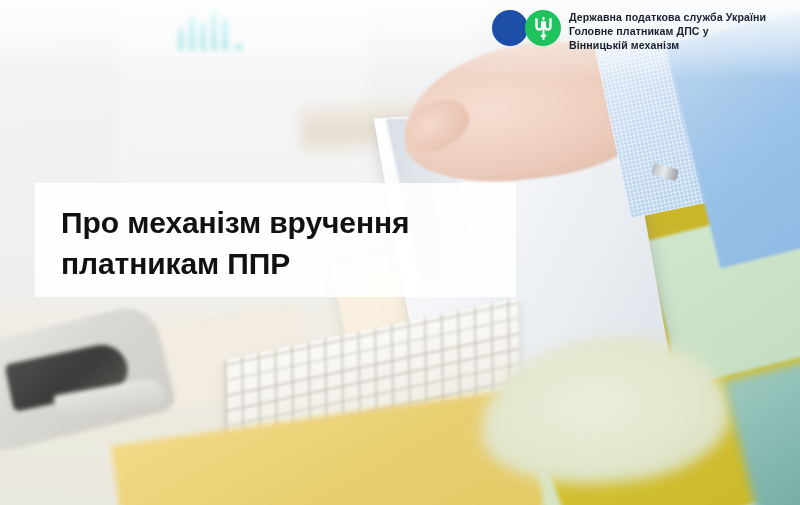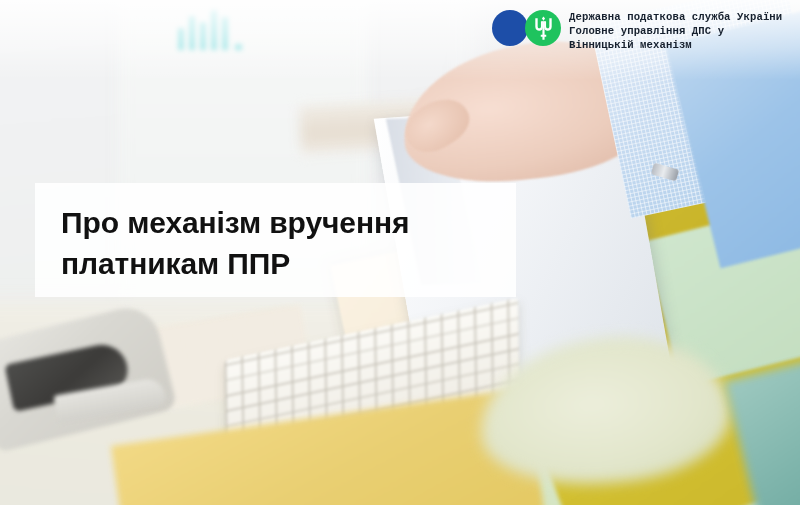--- a/index.html
+++ b/index.html
@@ -331,21 +331,20 @@
     justify-content: center;
   }
   .logo-text {
     color: #16202e;
     font-size: 10.6px;
     font-weight: bold;
     line-height: 14.2px;
     letter-spacing: .01em;
     white-space: nowrap;
     padding-top: 1px;
-    font-family: Liberation Mono, monospace;
   }
 
   
   .title-banner {
     position: absolute;
     left: 35px;
     top: 183px;
     width: 454px;
     height: 114px;
     background: rgba(255,255,255,.88);
@@ -426,21 +425,21 @@
         <svg width="19" height="24" viewBox="0 0 32 40">
           <path fill="#ffffff" d="M16 0.5 L18.6 4.2 L16 7.6 L13.4 4.2 Z"></path>
           <path fill="#ffffff" d="M2.2 3.4 L6.2 3.4 L6.2 17.5 C6.2 19.6 7.3 20.6 9.0 20.6 C10.6 20.6 11.7 19.6 11.7 17.6 L11.7 8.6 L15.0 8.6 L15.0 17.9 C15.0 22.1 12.6 24.5 9.0 24.5 C5.3 24.5 2.2 22.3 2.2 17.9 Z"></path>
           <path fill="#ffffff" d="M29.8 3.4 L25.8 3.4 L25.8 17.5 C25.8 19.6 24.7 20.6 23.0 20.6 C21.4 20.6 20.3 19.6 20.3 17.6 L20.3 8.6 L17.0 8.6 L17.0 17.9 C17.0 22.1 19.4 24.5 23.0 24.5 C26.7 24.5 29.8 22.3 29.8 17.9 Z"></path>
           <path fill="#ffffff" d="M14.2 8.6 L17.8 8.6 L17.8 31.2 L20.6 31.2 L20.6 34.6 L17.8 34.6 L17.8 39.6 L14.2 39.6 L14.2 34.6 L11.4 34.6 L11.4 31.2 L14.2 31.2 Z"></path>
         </svg>
       </div>
     </div>
     <div class="logo-text">
       <div>Державна податкова служба України</div>
-      <div>Головне управління ДПС у</div>
+      <div>Головне платникам ДПС у</div>
       <div>Вінницькій механізм</div>
     </div>
   </div>
 
   <div class="title-banner">
     <div class="title-text">Про механізм вручення
 платникам ППР</div>
   </div>
 
 </div>

